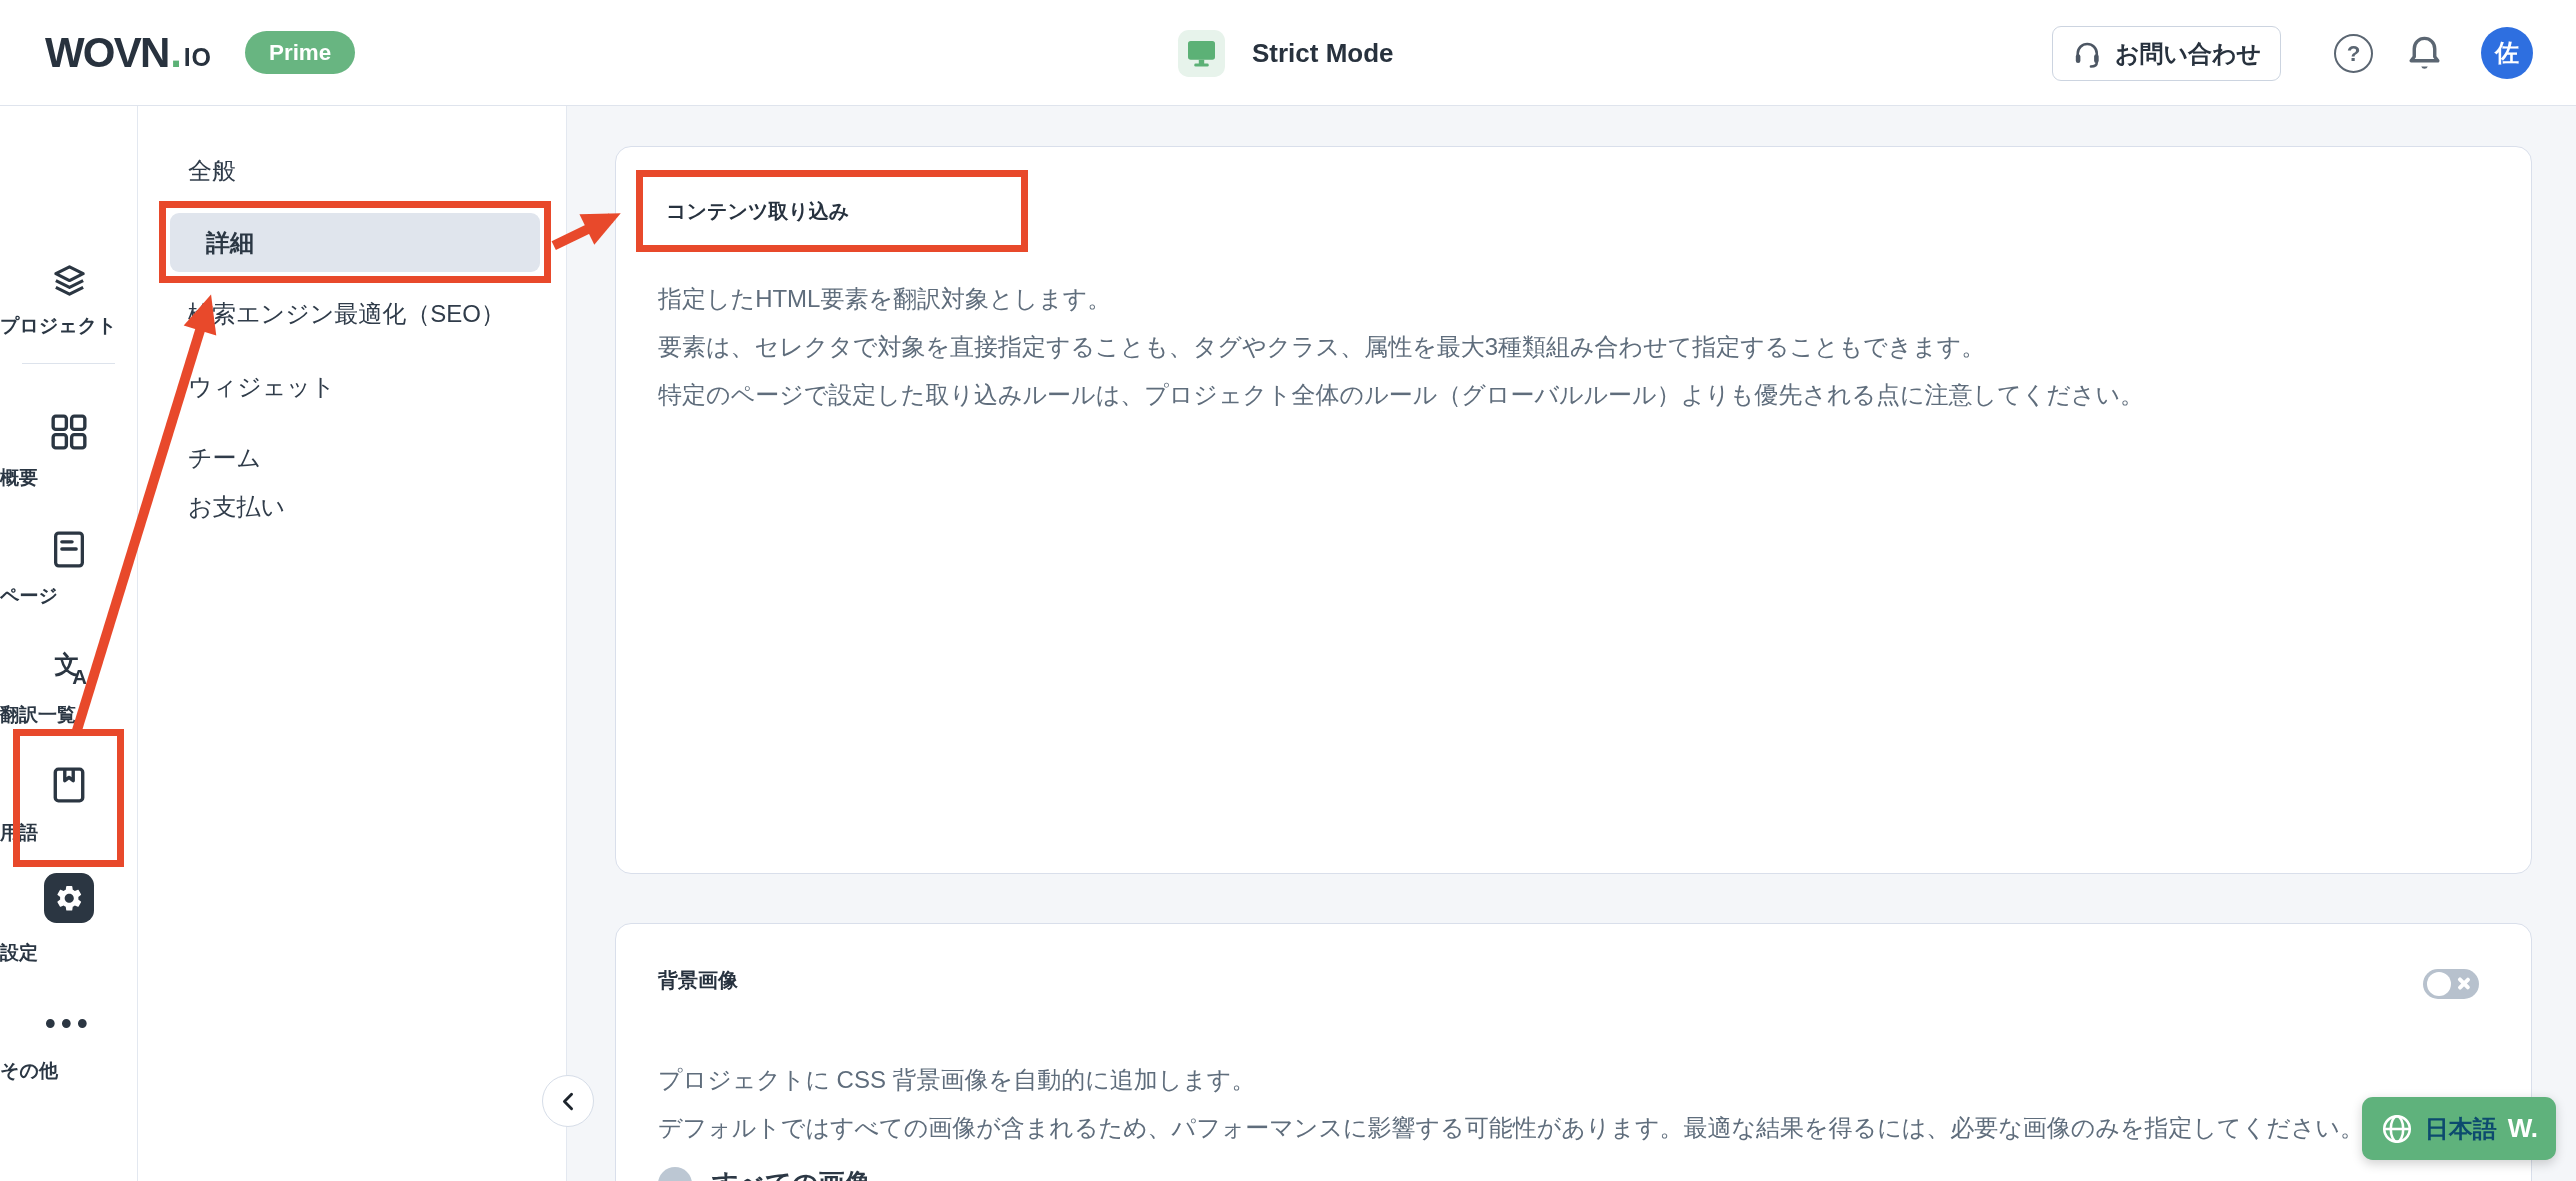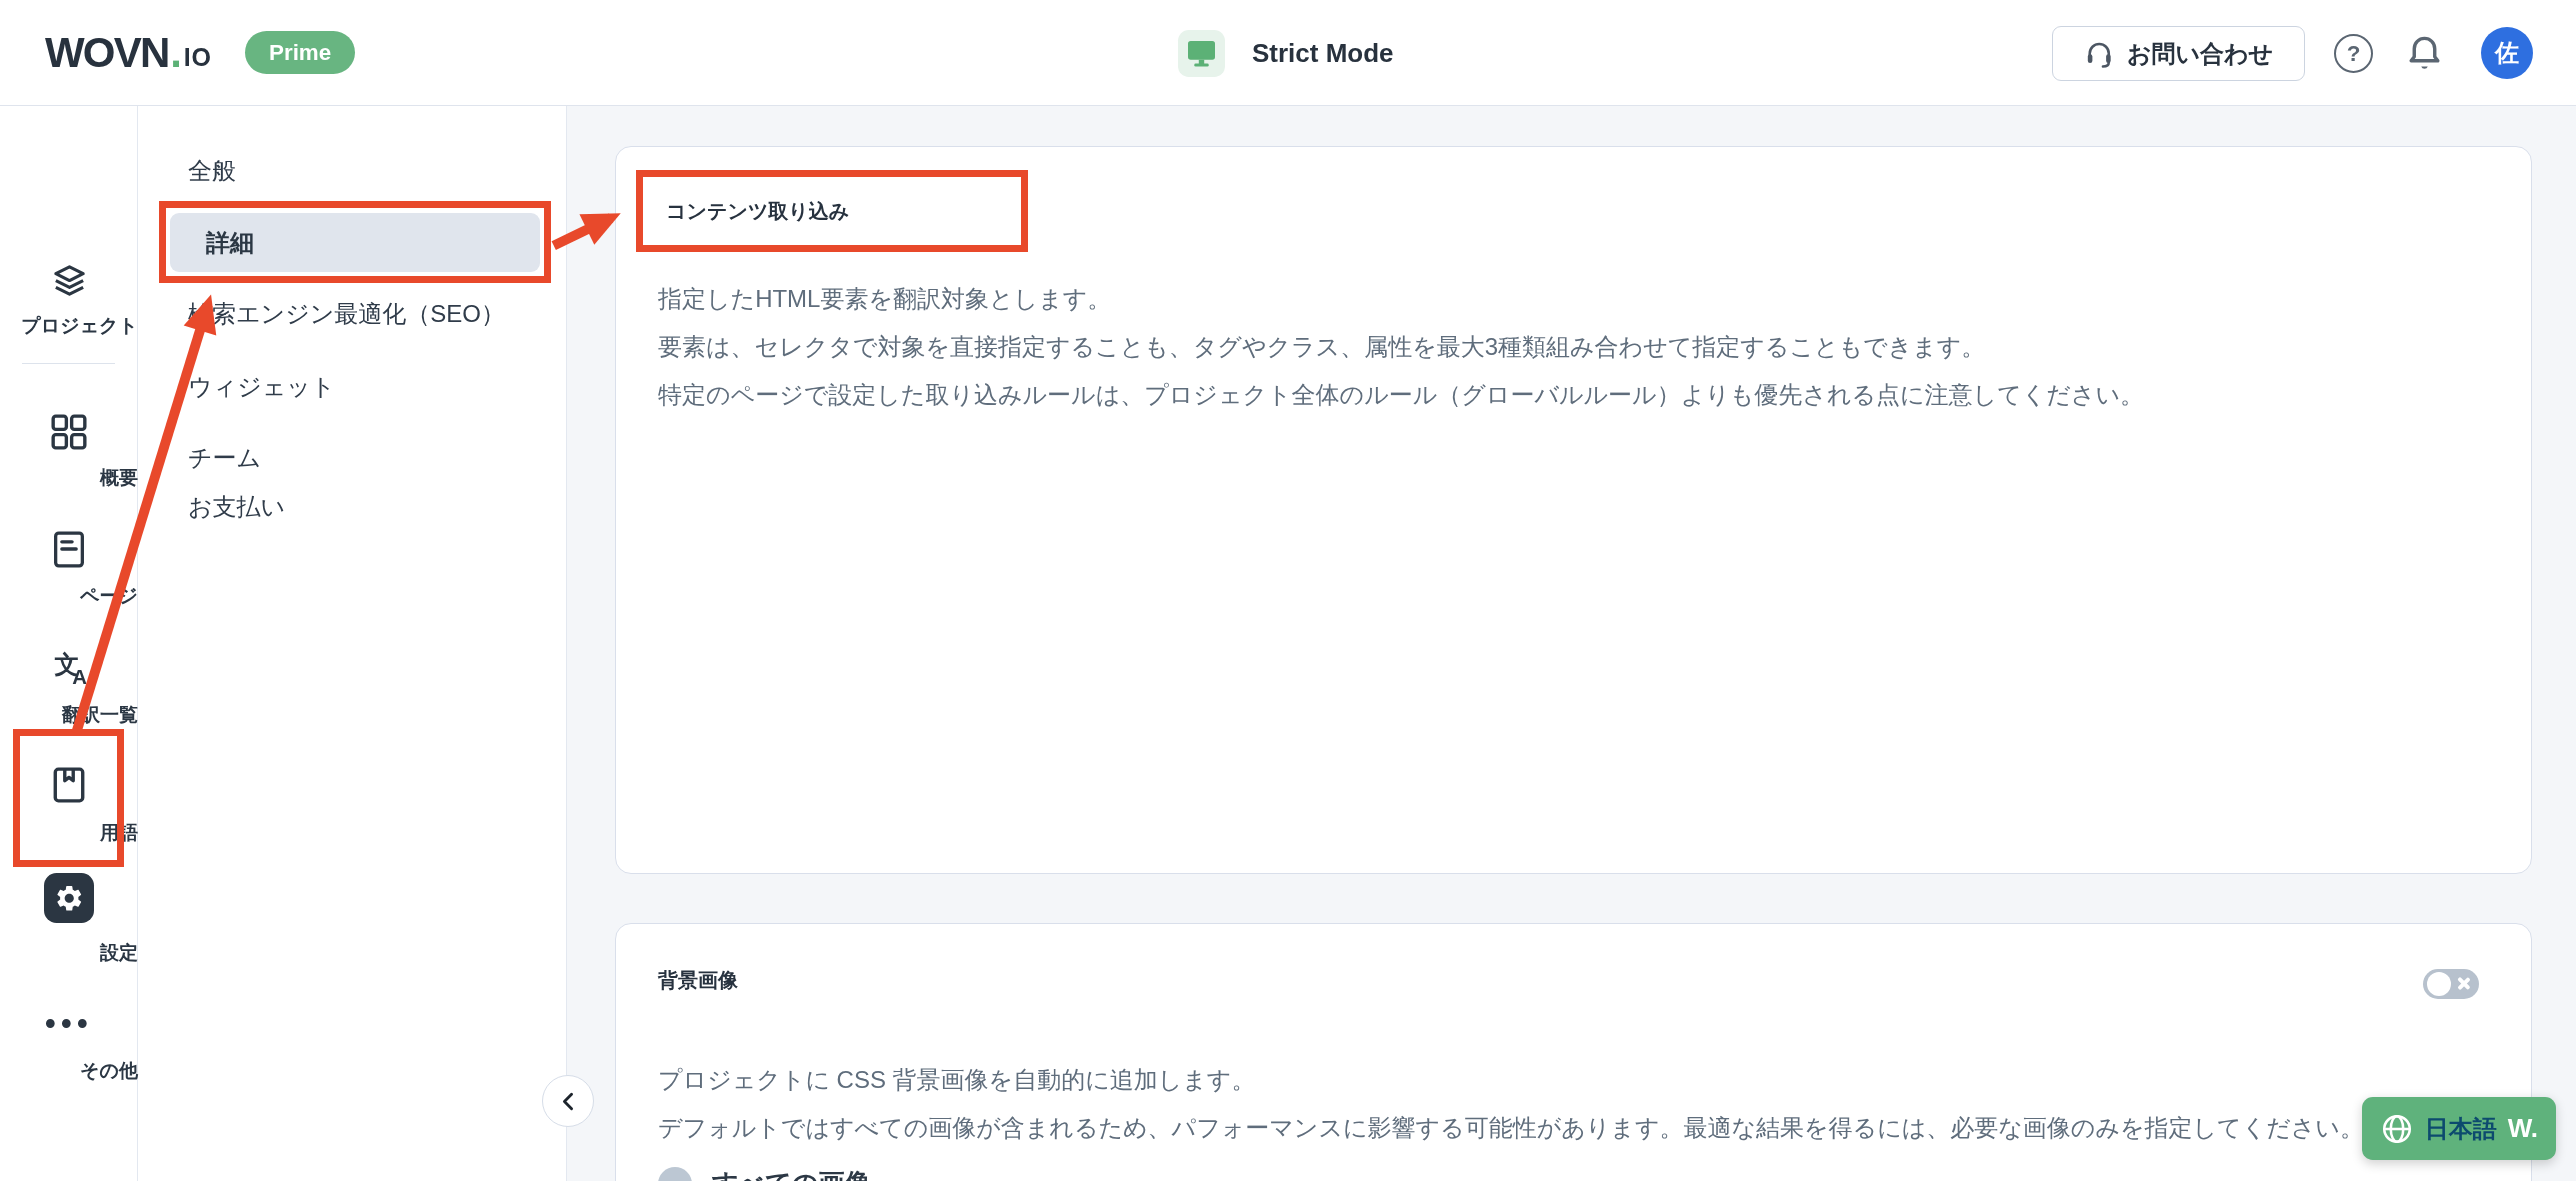--- a/index.html
+++ b/index.html
@@ -10,31 +10,31 @@
   
   .header { position:absolute; left:0; top:0; width:2576px; height:106px; background:#fff; border-bottom:1.8px solid #dfe4ed; z-index:5; }
   .logo { position:absolute; left:45px; top:0; height:106px; display:flex; align-items:center; cursor:pointer; }
   .logo .brand { font-size:42px; font-weight:800; letter-spacing:-1.8px; color:#28323e; }
   .logo .dot { font-size:42px; font-weight:800; color:#5cb176; margin:0 1.8px; }
   .logo .suffix { font-size:25px; font-weight:800; letter-spacing:0.9px; color:#28323e; text-transform:uppercase; padding-top:9px; }
   .plan-badge { position:absolute; left:245px; top:31px; height:43px; line-height:43px; padding:0 24px; border-radius:21.5px; background:#68b581; color:#fff; font-size:22.4px; font-weight:700; }
   .mode-group { position:absolute; left:1178px; top:0; height:106px; display:flex; align-items:center; gap:27px; }
   .mode-tile { width:47px; height:47px; border-radius:10.8px; background:#e7f3eb; display:flex; align-items:center; justify-content:center; }
   .mode-label { font-size:26px; font-weight:700; color:#28323e; }
-  .contact-btn { position:absolute; left:2052px; top:26px; width:253px; height:55px; border:1.8px solid #ccd4e0; border-radius:9px; background:#fff; display:flex; align-items:center; justify-content:center; gap:12.5px; cursor:pointer; }
+  .contact-btn { position:absolute; left:2052px; top:26px; width:229px; height:55px; border:1.8px solid #ccd4e0; border-radius:9px; background:#fff; display:flex; align-items:center; justify-content:center; gap:12.5px; cursor:pointer; }
   .contact-btn span { font-size:24px; font-weight:700; color:#28323e; }
   .help-btn { position:absolute; left:2334px; top:34px; width:39px; height:39px; border:2.7px solid #5b6672; border-radius:50%; display:flex; align-items:center; justify-content:center; font-size:22.4px; font-weight:700; color:#5b6672; cursor:pointer; }
   .bell-btn { position:absolute; left:2405px; top:33px; width:39px; height:41px; cursor:pointer; }
   .avatar { position:absolute; left:2481px; top:27px; width:52px; height:52px; border-radius:50%; background:#2e6fe0; color:#fff; font-size:24px; font-weight:600; display:flex; align-items:center; justify-content:center; cursor:pointer; }
 
   
   .sidebar { position:absolute; left:0; top:106px; width:138px; height:1076px; background:#fff; border-right:1.8px solid #e3e8f0; z-index:4; }
   .nav-item { position:absolute; left:0; width:138px; text-align:center; cursor:pointer; }
   .nav-icon { display:flex; justify-content:center; }
-  .nav-label { position:absolute; left:0; width:138px; text-align:right; font-size:19px; font-weight:600; color:#2b3744; }
+  .nav-label { position:absolute; left:0; width:138px; text-align:left; font-size:19px; font-weight:600; color:#2b3744; }
   .sidebar-divider { position:absolute; left:22.4px; top:257px; width:93px; border-top:1.8px solid #dde3ec; }
   .gear-tile { position:absolute; left:44px; top:767px; width:50px; height:50px; border-radius:12.5px; background:#2b3642; display:flex; align-items:center; justify-content:center; cursor:pointer; }
   .dots { letter-spacing:5.4px; font-size:30.5px; font-weight:800; color:#2b3642; line-height:18px; }
 
   
   .submenu { position:absolute; left:138px; top:106px; width:429px; height:1076px; background:#fff; border-right:1.8px solid #e3e8f0; z-index:3; }
   .submenu-item { position:absolute; left:50px; height:43px; line-height:43px; font-size:24px; color:#303c4a; cursor:pointer; white-space:nowrap; }
   .submenu-pill { position:absolute; left:32px; top:107px; width:370px; height:59px; border-radius:9px; background:#e0e5ed; cursor:pointer; }
   .submenu-pill .pill-label { position:absolute; left:36px; top:0; height:59px; line-height:59px; font-size:24px; font-weight:600; color:#2b3744; }
 

